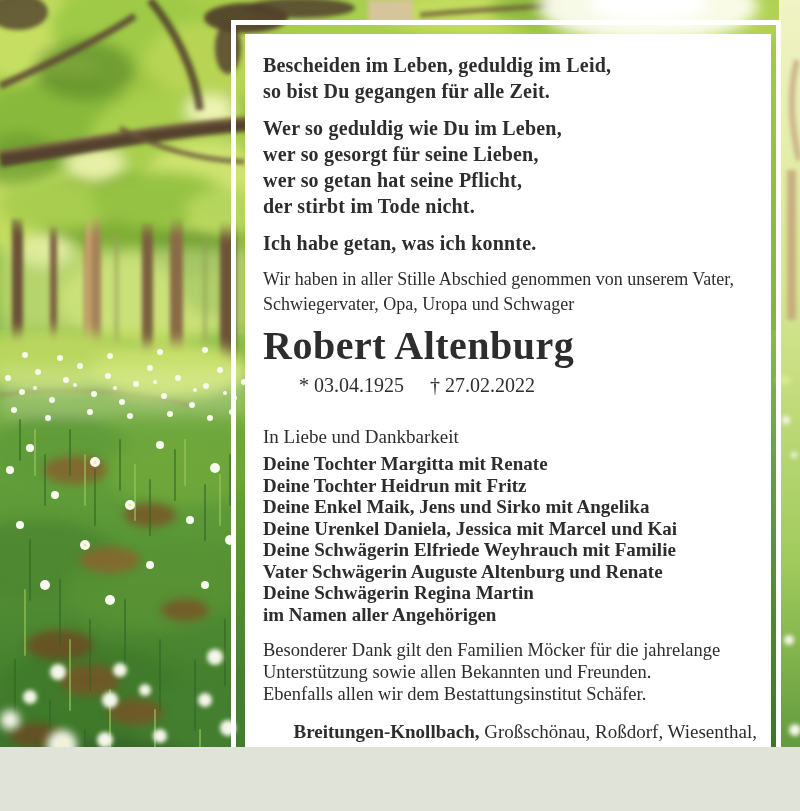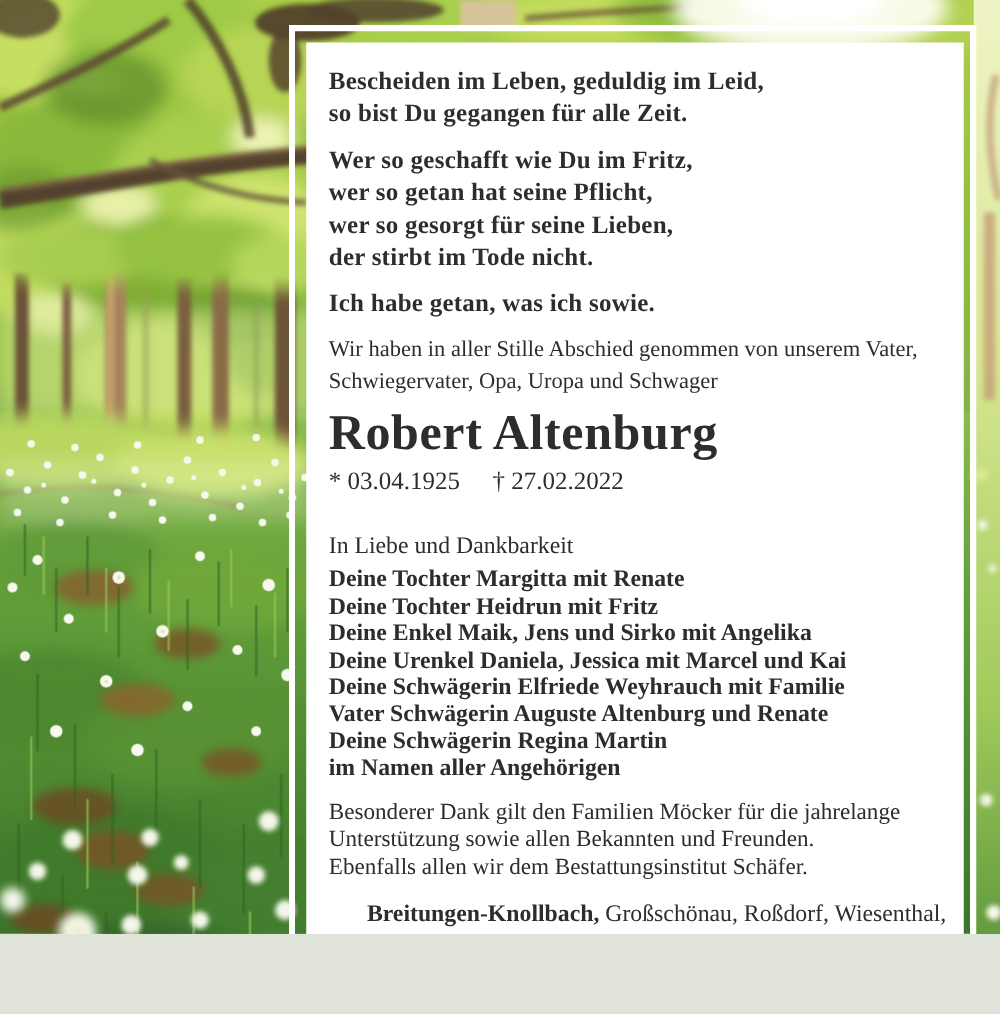--- a/index.html
+++ b/index.html
@@ -16,21 +16,21 @@
   .card{
     position:absolute;left:245px;top:34px;width:526px;height:744px;
     box-sizing:border-box;background:#ffffff;color:#2d2d2d;
     padding:18px 14px 0 18px;overflow:hidden;
   }
   .card .line{white-space:nowrap;}
   .poem{font-size:20px;line-height:26px;font-weight:700;letter-spacing:.2px;}
   .stanza{margin:0 0 11px 0;}
   .intro{font-size:18px;line-height:25px;margin-top:6px;}
   .name{font-size:40px;line-height:46px;font-weight:700;margin:6px 0 0 0;letter-spacing:.5px;}
-  .dates{font-size:20px;line-height:24px;margin-top:4px;}
+  .dates{font-size:20px;line-height:24px;margin-top:4px;margin-left:36px;}
   .dates .death{margin-left:26px;}
   .closing{font-size:19px;line-height:24px;margin-top:28px;}
   .mourners{font-size:19px;line-height:21.5px;font-weight:700;margin-top:4px;}
   .thanks{font-size:18.5px;line-height:22px;margin-top:14px;}
   .places{font-size:19px;line-height:25px;margin-top:14px;text-align:right;}
   .places .b{font-weight:700;}
 </style>
 </head>
 <body>
 
@@ -325,27 +325,27 @@
   <div class="frame-rule"></div>
 
   <div class="card">
 
     <div class="poem">
       <div class="stanza">
         <div class="line">Bescheiden im Leben, geduldig im Leid,</div>
         <div class="line">so bist Du gegangen für alle Zeit.</div>
       </div>
       <div class="stanza">
-        <div class="line">Wer so geschafft wie Du im Fritz,</div>
+        <div class="line">Wer so geduldig wie Du im Leben,</div>
+        <div class="line">wer so gesorgt für seine Lieben,</div>
         <div class="line">wer so getan hat seine Pflicht,</div>
-        <div class="line">wer so gesorgt für seine Lieben,</div>
         <div class="line">der stirbt im Tode nicht.</div>
       </div>
       <div class="stanza">
-        <div class="line">Ich habe getan, was ich sowie.</div>
+        <div class="line">Ich habe getan, was ich konnte.</div>
       </div>
     </div>
 
     <div class="intro">
       <div class="line">Wir haben in aller Stille Abschied genommen von unserem Vater,</div>
       <div class="line">Schwiegervater, Opa, Uropa und Schwager</div>
     </div>
 
     <h1 class="name">Robert Altenburg</h1>
 

